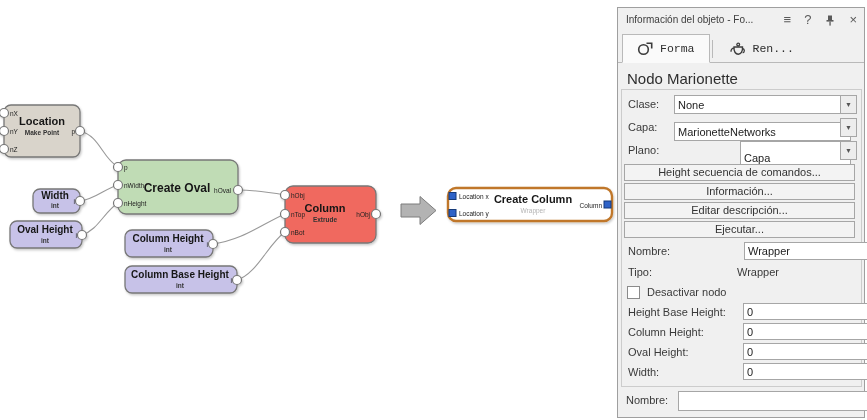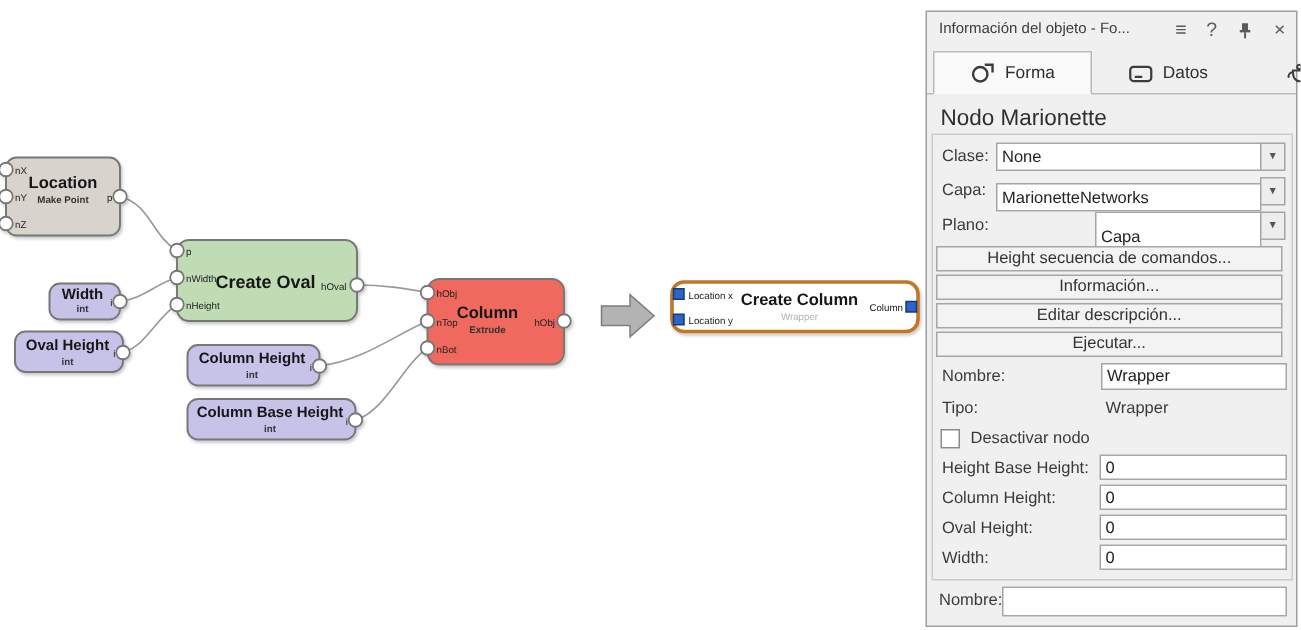--- a/index.html
+++ b/index.html
@@ -23,29 +23,29 @@
 
   
   .panel{position:absolute;left:617px;top:7px;width:248px;height:411px;
          background:#f0f0f0;border:1px solid #9f9f9f;box-sizing:border-box;font-size:11px;color:#3a3a3a;}
   .titlebar{position:absolute;left:0;top:0;right:0;height:25px;}
   .titlebar .title{position:absolute;left:8px;top:6px;font-size:10px;color:#3c3c3c;white-space:nowrap;}
   .hicons{position:absolute;right:7px;top:4px;display:flex;gap:13px;align-items:center;color:#5a5a5a;}
   .hicons .hi{font-size:13px;line-height:16px;cursor:default;}
   .tabbar{position:absolute;left:0;top:26px;right:0;height:29px;display:flex;align-items:flex-end;
           padding-left:4px;border-bottom:1px solid #b9b9b9;box-sizing:border-box;}
-  .tab{height:27px;display:flex;align-items:center;gap:6px;padding:0 24px;font-size:11.5px;color:#2e2e2e;}
+  .tab{height:27px;display:flex;align-items:center;gap:6px;padding:0 14px;font-size:11.5px;color:#2e2e2e;font-family:Liberation Mono, monospace;}
   .tab.active{background:#fafafa;border:1px solid #b9b9b9;border-bottom:1px solid #fafafa;margin-bottom:-1px;}
   .tabsep{width:1px;height:18px;background:#b9b9b9;margin:0 2px 4px 2px;}
   .section{position:absolute;left:9px;top:62px;font-size:15px;color:#2e2e2e;}
   .contentbox{position:absolute;left:3px;top:81px;width:241px;height:298px;
               border:1px solid #cccccc;box-sizing:border-box;}
   .flabel{position:absolute;white-space:nowrap;color:#3a3a3a;}
   .tfield{position:absolute;background:#fff;border:1px solid #a6a6a6;box-sizing:border-box;
-          font:11px "Liberation Sans",sans-serif;color:#222;padding:0 3px;outline:none;}
+          font:11px "Liberation Sans",sans-serif;color:#222;padding:0 3px;outline:none;margin-left:10px;}
   .drop-arrow{position:absolute;width:17px;height:19px;background:#ededed;border:1px solid #a6a6a6;
           box-sizing:border-box;text-align:center;font-size:7px;line-height:17px;color:#555;}
   .vw-btn{position:absolute;left:2px;width:231px;height:17px;background:#f3f3f3;border:1px solid #a6a6a6;
           box-sizing:border-box;text-align:center;font-size:11px;line-height:15px;color:#333;}
   .chk{position:absolute;width:13px;height:13px;background:#fff;border:1px solid #8b8b8b;box-sizing:border-box;}
   .static-val{position:absolute;color:#3a3a3a;}
   .bottomrow-label{position:absolute;left:8px;top:386px;}
   .bottom-input{position:absolute;left:50px;top:383px;width:190px;height:20px;}
 </style>
 </head>
@@ -174,27 +174,20 @@
     </div>
 
     <div class="tabbar">
       <div class="tab active">
         <svg width="17" height="15" viewBox="0 0 17 15">
           <circle cx="6.5" cy="8.5" r="4.8" fill="none" stroke="#3c3c3c" stroke-width="1.6"></circle>
           <path d="M9.5,2.2 h5.2 v5.2" fill="none" stroke="#3c3c3c" stroke-width="1.6"></path>
         </svg>
         <span>Forma</span>
       </div>
-      <div class="tab">
-        <svg width="17" height="14" viewBox="0 0 17 14">
-          <rect x="1.5" y="2.5" width="14" height="9.5" rx="2.2" fill="none" stroke="#3c3c3c" stroke-width="1.5"></rect>
-          <path d="M4.5,9.2 h5" stroke="#3c3c3c" stroke-width="1.5" fill="none"></path>
-        </svg>
-        <span>Datos</span>
-      </div>
       <div class="tabsep"></div>
       <div class="tab">
         <svg width="18" height="15" viewBox="0 0 18 15">
           <path d="M5,6 h8.5 c0.4,5 -1.8,7.2 -4.2,7.2 S4.6,11 5,6 z" fill="none" stroke="#3c3c3c" stroke-width="1.4"></path>
           <circle cx="9.2" cy="3.6" r="1.4" fill="none" stroke="#3c3c3c" stroke-width="1.3"></circle>
           <path d="M5,7.2 C2.8,7.2 1.6,9 2.2,10.8" fill="none" stroke="#3c3c3c" stroke-width="1.3"></path>
           <path d="M13.5,7.5 c2.4,0.4 2.4,3.8 0.2,4.4" fill="none" stroke="#3c3c3c" stroke-width="1.3"></path>
         </svg>
         <span>Ren...</span>
       </div>

